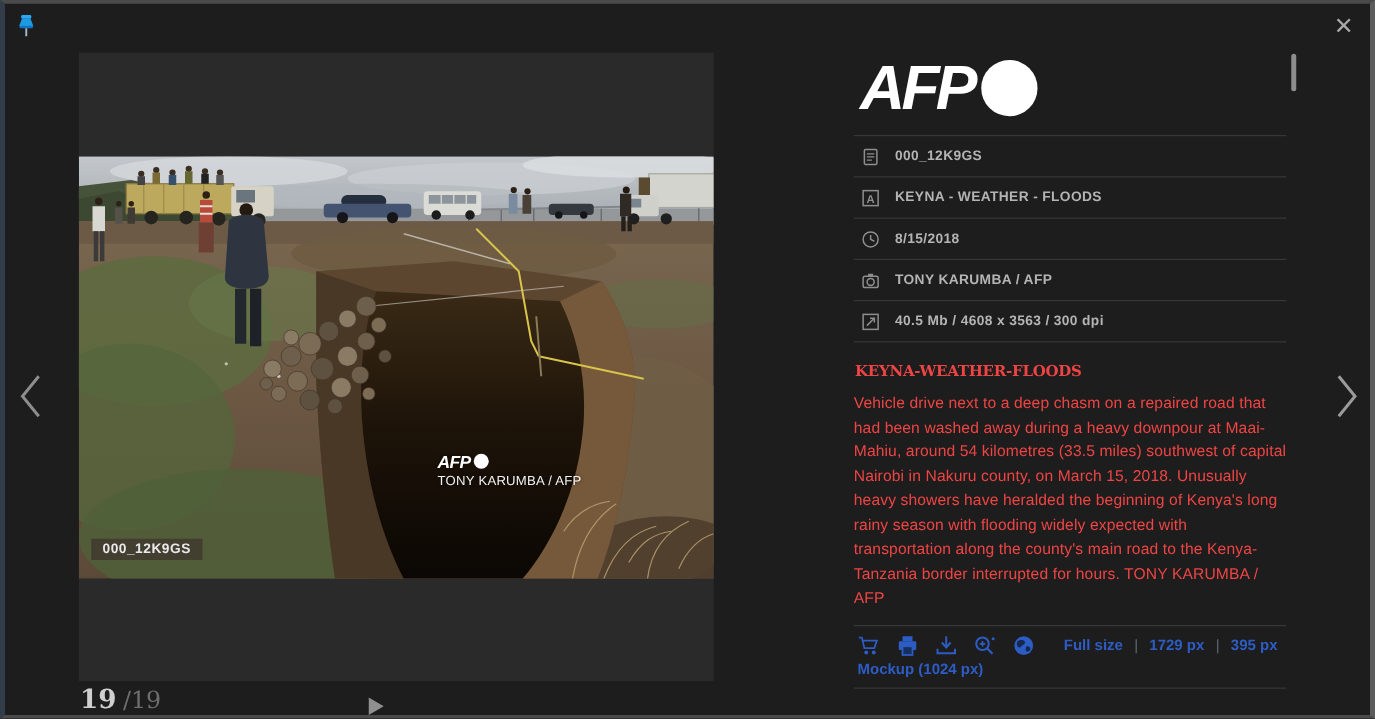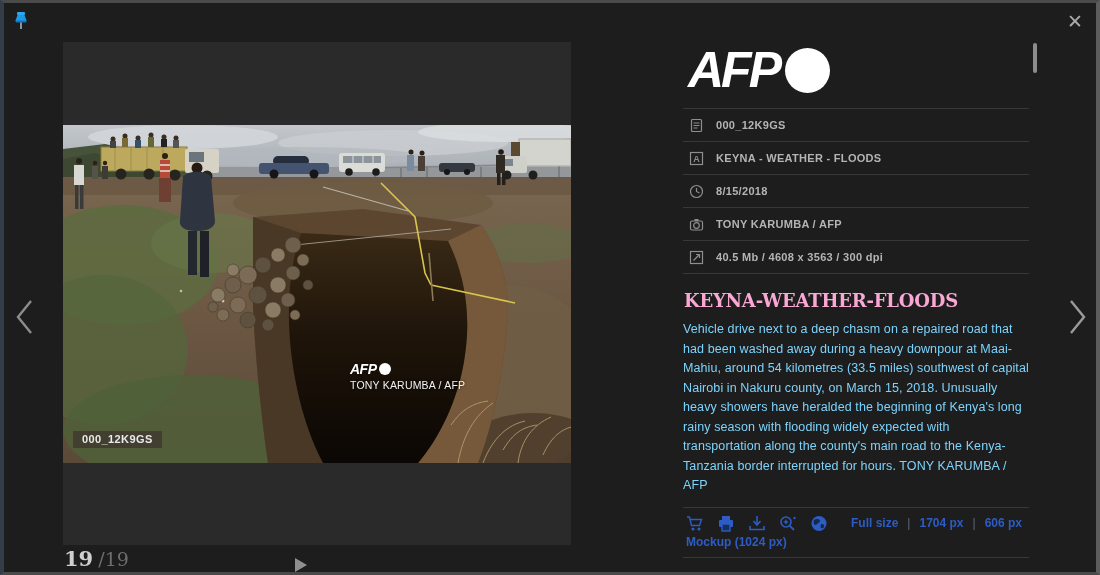--- a/index.html
+++ b/index.html
@@ -69,25 +69,25 @@
   }
   .brand .dot { width:45px; height:45px; border-radius:50%; background:#fff; margin-left:6px; }
   .meta { border-top:1px solid #373737; }
   .meta-row {
     display:flex; align-items:center; height:33px; border-bottom:1px solid #373737;
     padding-left:6px; gap:12px;
   }
   .meta-row .mi { flex:0 0 15px; height:15px; }
   .meta-row .mv { font-size:11px; font-weight:bold; color:#b4b4b4; letter-spacing:0.3px; }
   .headline {
-    margin:16px 0 0 1px; color:#f9a8d4; font-family:"DejaVu Serif", serif;
-    font-weight:bold; font-size:18px; letter-spacing:-0.2px;
+    margin:16px 0 0 1px; color:#ef4444; font-family:"DejaVu Serif", serif;
+    font-weight:bold; font-size:12px; letter-spacing:-0.2px;
   }
   .caption {
-    margin-top:9px; color:#7dd3fc; font-size:12.5px; line-height:1.56; letter-spacing:0.1px;
+    margin-top:9px; color:#ef4444; font-size:12.5px; line-height:1.56; letter-spacing:0.1px;
   }
   .actions { border-top:1px solid #373737; margin-top:11px; padding:7px 0 8px 3px; border-bottom:1px solid #373737; }
   .act-row { display:flex; align-items:center; gap:13px; }
   .act-icon { width:18px; height:17px; cursor:pointer; }
   .act-links { display:flex; align-items:flex-end; gap:9px; margin-left:10px; font-size:12px; font-weight:bold; }
   .act-links a { color:#2d5cc5; text-decoration:none; cursor:pointer; }
   .act-links .sep { color:#5d6675; font-weight:normal; }
   .mockup-line { margin-top:3px; font-size:12px; font-weight:bold; }
   .mockup-line a { color:#2d5cc5; text-decoration:none; cursor:pointer; }
   .scroll-thumb {
@@ -408,23 +408,23 @@
         <circle cx="15.5" cy="3" r="1.2" fill="#2d5cc5"></circle>
       </svg>
       <svg class="act-icon" viewBox="0 0 18 17">
         <circle cx="9" cy="8.5" r="7.5" fill="#2d5cc5"></circle>
         <path d="M4,5 C6,3.5 9,3.5 10,5.5 C10.5,7 8,8 6.5,9.5 C5,11 3.5,9 3.5,7 Z" fill="#14294f"></path>
         <path d="M11,9 C13,8.5 15,10 14,12 C13,14 10.5,13.5 10.5,11.5 Z" fill="#14294f"></path>
       </svg>
       <div class="act-links">
         <a>Full size</a>
         <span class="sep">|</span>
-        <a>1704 px</a>
+        <a>1729 px</a>
         <span class="sep">|</span>
-        <a>606 px</a>
+        <a>395 px</a>
       </div>
     </div>
     <div class="mockup-line">
       <a>Mockup (1024 px)</a>
     </div>
   </div>
 </div>
 
 <div class="scroll-thumb"></div>
 

